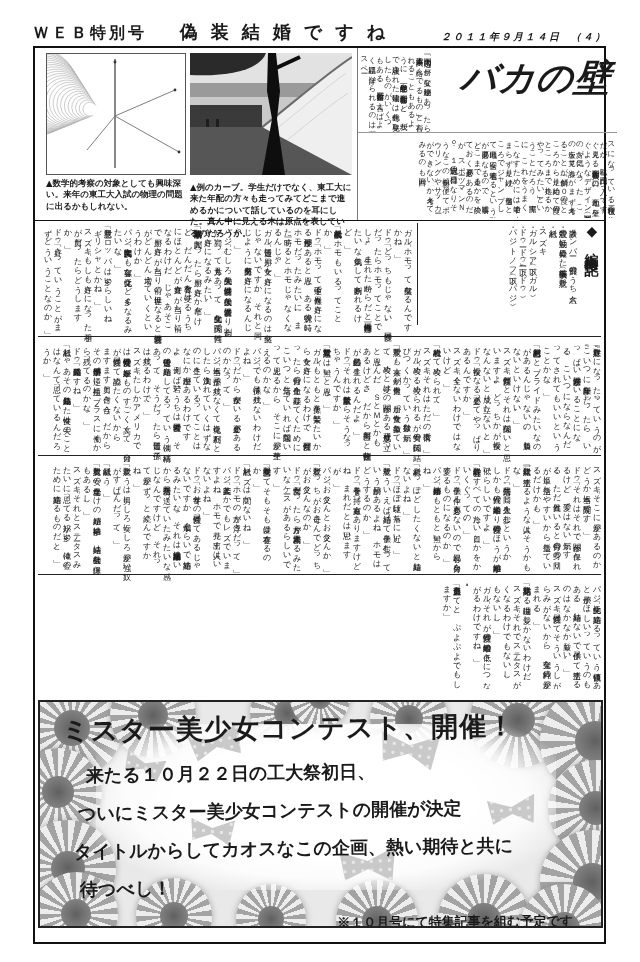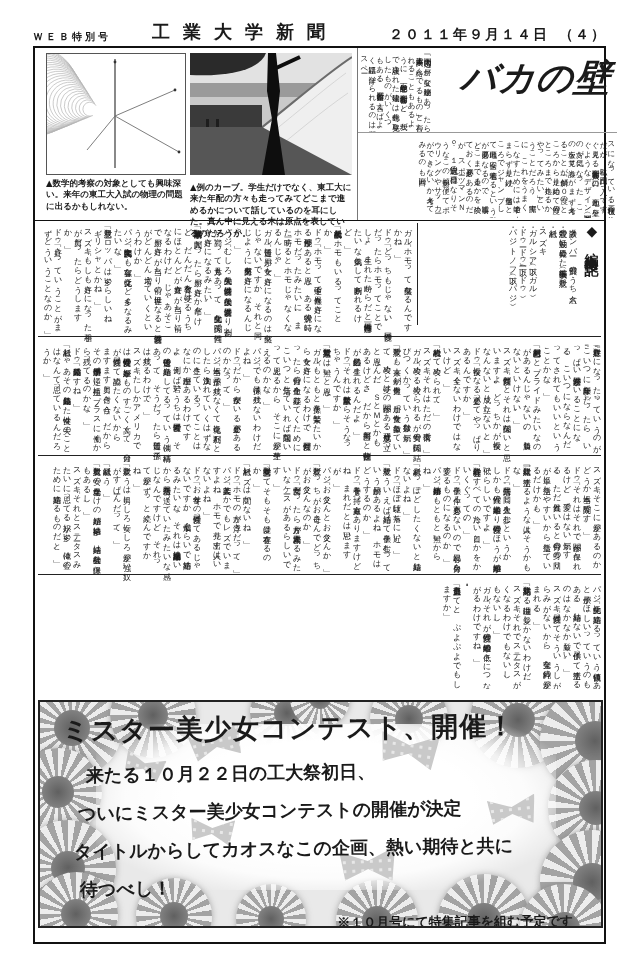--- a/index.html
+++ b/index.html
@@ -2,24 +2,24 @@
 <html lang="ja"><head>
 <meta charset="utf-8">
 <style>
   html,body{margin:0;padding:0;background:#ffffff;}
   .page{position:relative;width:640px;height:962px;background:#fff;color:#1a1a1a;
         font-family:"Liberation Serif","DejaVu Serif",serif;overflow:hidden;}
   
   .masthead{position:absolute;left:33px;top:20px;width:574px;height:24px;
             display:flex;align-items:flex-end;justify-content:space-between;
             font-family:"DejaVu Sans","Liberation Sans",sans-serif;}
-  .edition{font-size:10px;font-weight:bold;letter-spacing:3px;}
+  .edition{font-size:16px;font-weight:bold;letter-spacing:3px;}
   .np-title{font-size:18px;font-weight:bold;letter-spacing:13px;margin:0;
             font-family:"Liberation Serif","DejaVu Serif",serif;}
-  .date-wrap{font-size:14px;font-weight:bold;letter-spacing:2px;}
+  .date-wrap{font-size:10px;font-weight:bold;letter-spacing:2px;font-style:italic;}
   .date-wrap span{margin-left:10px;}
   
   .content-box{position:absolute;left:33px;top:46px;width:573px;height:898px;
                border:2px solid #111;box-sizing:border-box;background:#fff;}
   
   .top-section{position:relative;display:flex;height:172px;border-bottom:1.5px solid #111;}
   .figure-block{width:152px;flex:none;padding:5px 4px 0 11px;box-sizing:border-box;}
   .figure-frame{width:138px;height:120px;border:1px solid #555;background:#fff;}
   .photo-block{width:170px;flex:none;padding:5px 4px 0 3px;box-sizing:border-box;}
   .caption{margin:3px 0 0 0;font-size:8.5px;line-height:1.35;font-weight:bold;
@@ -69,21 +69,21 @@
   .ad-line.l5{margin-left:40px;}
   .ad-note{font-size:13px;text-align:right;margin:16px 28px 0 0;transform:rotate(-0.4deg);}
 </style>
 </head>
 <body>
 
 <div class="page">
 
   <div class="masthead">
     <span class="edition">ＷＥＢ特別号</span>
-    <h1 class="np-title">工業大学新聞</h1>
+    <h1 class="np-title">偽装結婚ですね</h1>
     <span class="date-wrap"><span>２０１１年９月１４日</span><span>（４）</span></span>
   </div>
 
   <div class="content-box">
 
     <div class="top-section">
 
       <div class="figure-block">
         <div class="figure-frame">
           <svg id="spiral-svg" width="136" height="118" viewBox="0 0 136 118">

